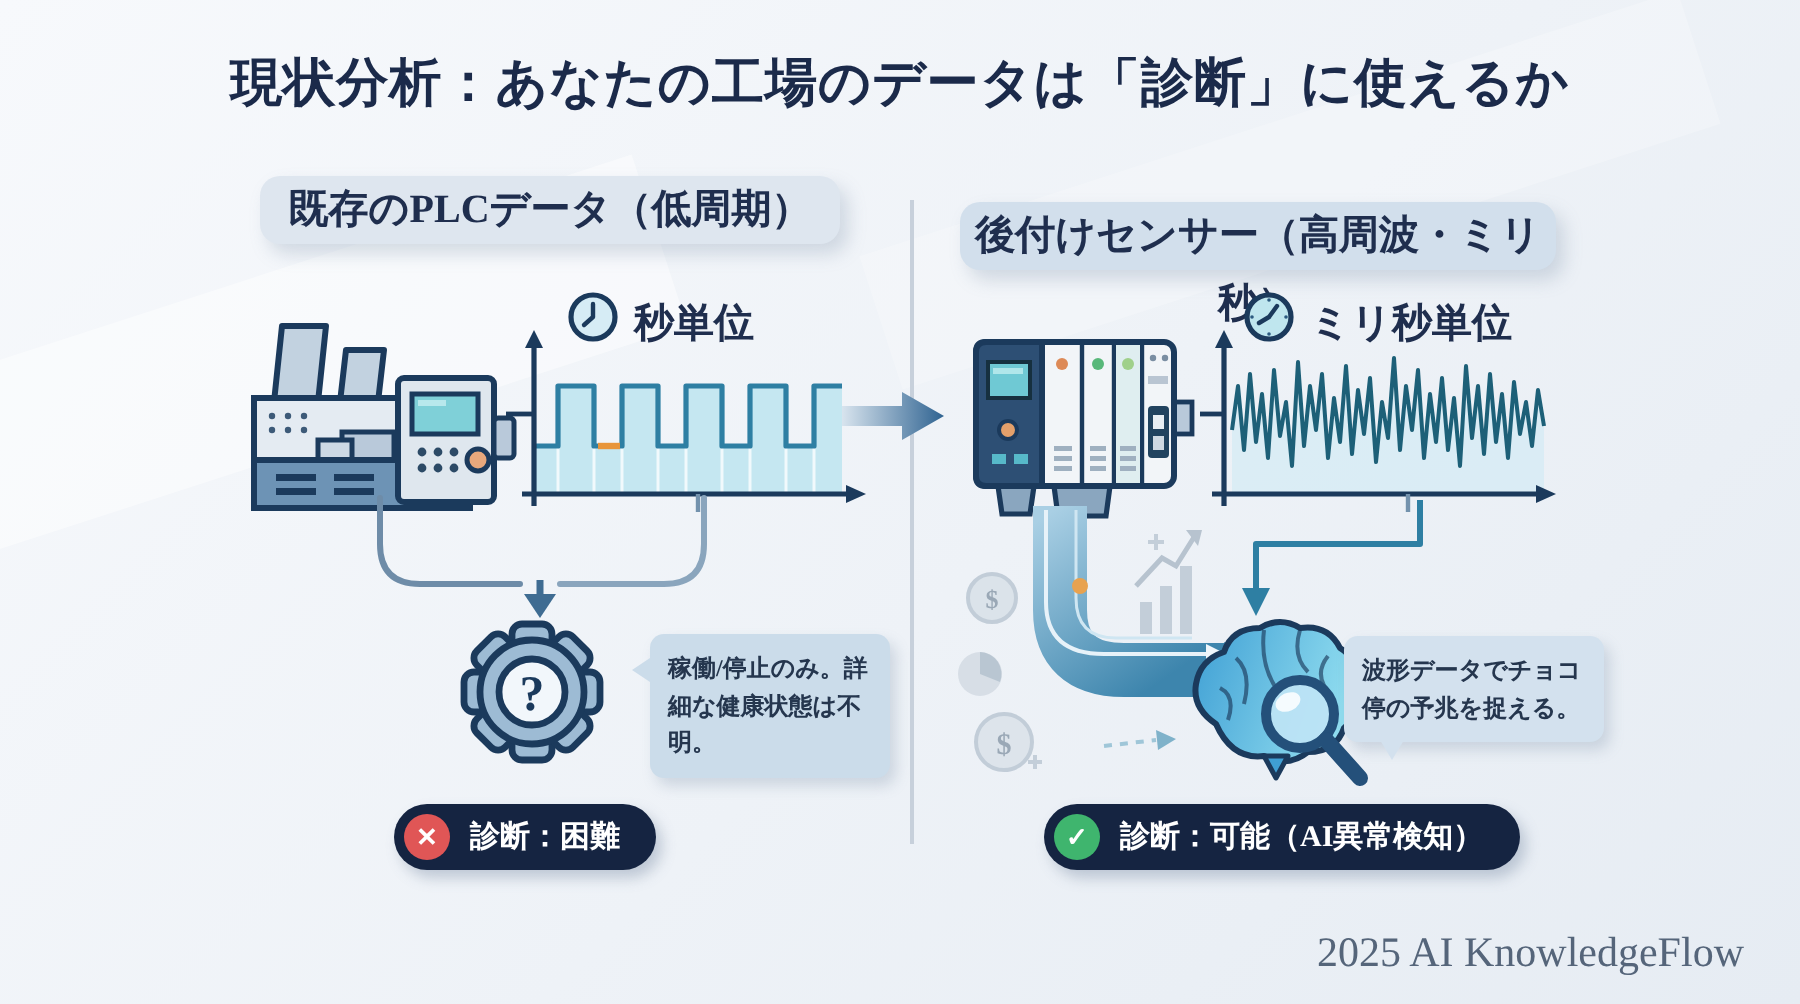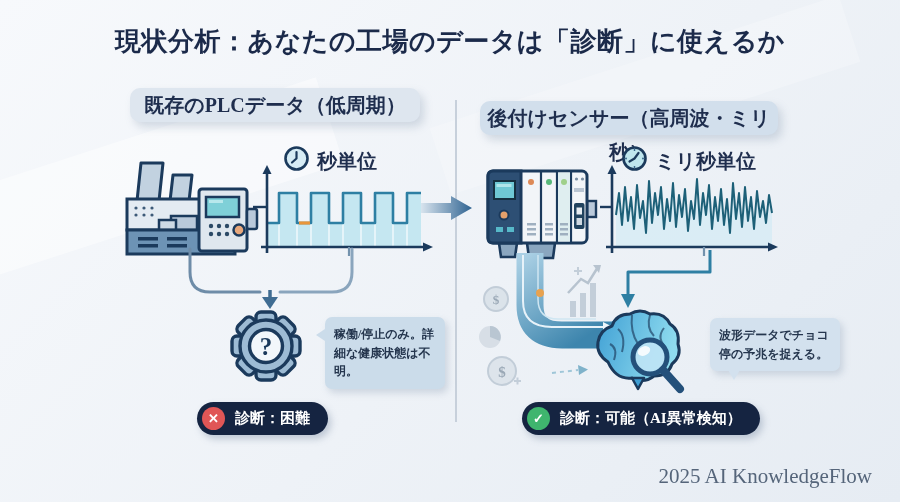--- a/index.html
+++ b/index.html
@@ -34,21 +34,21 @@
   .note {
     position:absolute; background:#cbdcea; border-radius:7px; padding:8px 9px;
     font-size:12px; font-weight:bold; color:#25364e; line-height:1.55;
     box-shadow:3px 4px 7px rgba(120,140,165,0.28);
   }
   .note.left-note { left:325px; top:317px; width:102px; }
   .note.left-note::after {
     content:""; position:absolute; left:-9px; top:12px;
     border:6px solid transparent; border-right:9px solid #cbdcea; border-left:0;
   }
-  .note.right-note { left:672px; top:318px; width:112px; background:#d3e1ee;margin-left:38px; }
+  .note.right-note { left:672px; top:318px; width:112px; background:#d3e1ee; }
   .note.right-note::after {
     content:""; position:absolute; bottom:-9px; left:18px;
     border:6px solid transparent; border-top:10px solid #d3e1ee; border-bottom:0;
   }
 
   .badge {
     position:absolute; top:402px; height:33px; background:#152441; border-radius:17px;
     display:flex; align-items:center; gap:10px; padding:0 18px 0 5px;
     color:#ffffff; font-weight:bold; font-size:15px;
     box-shadow:3px 4px 7px rgba(100,120,150,0.35);

